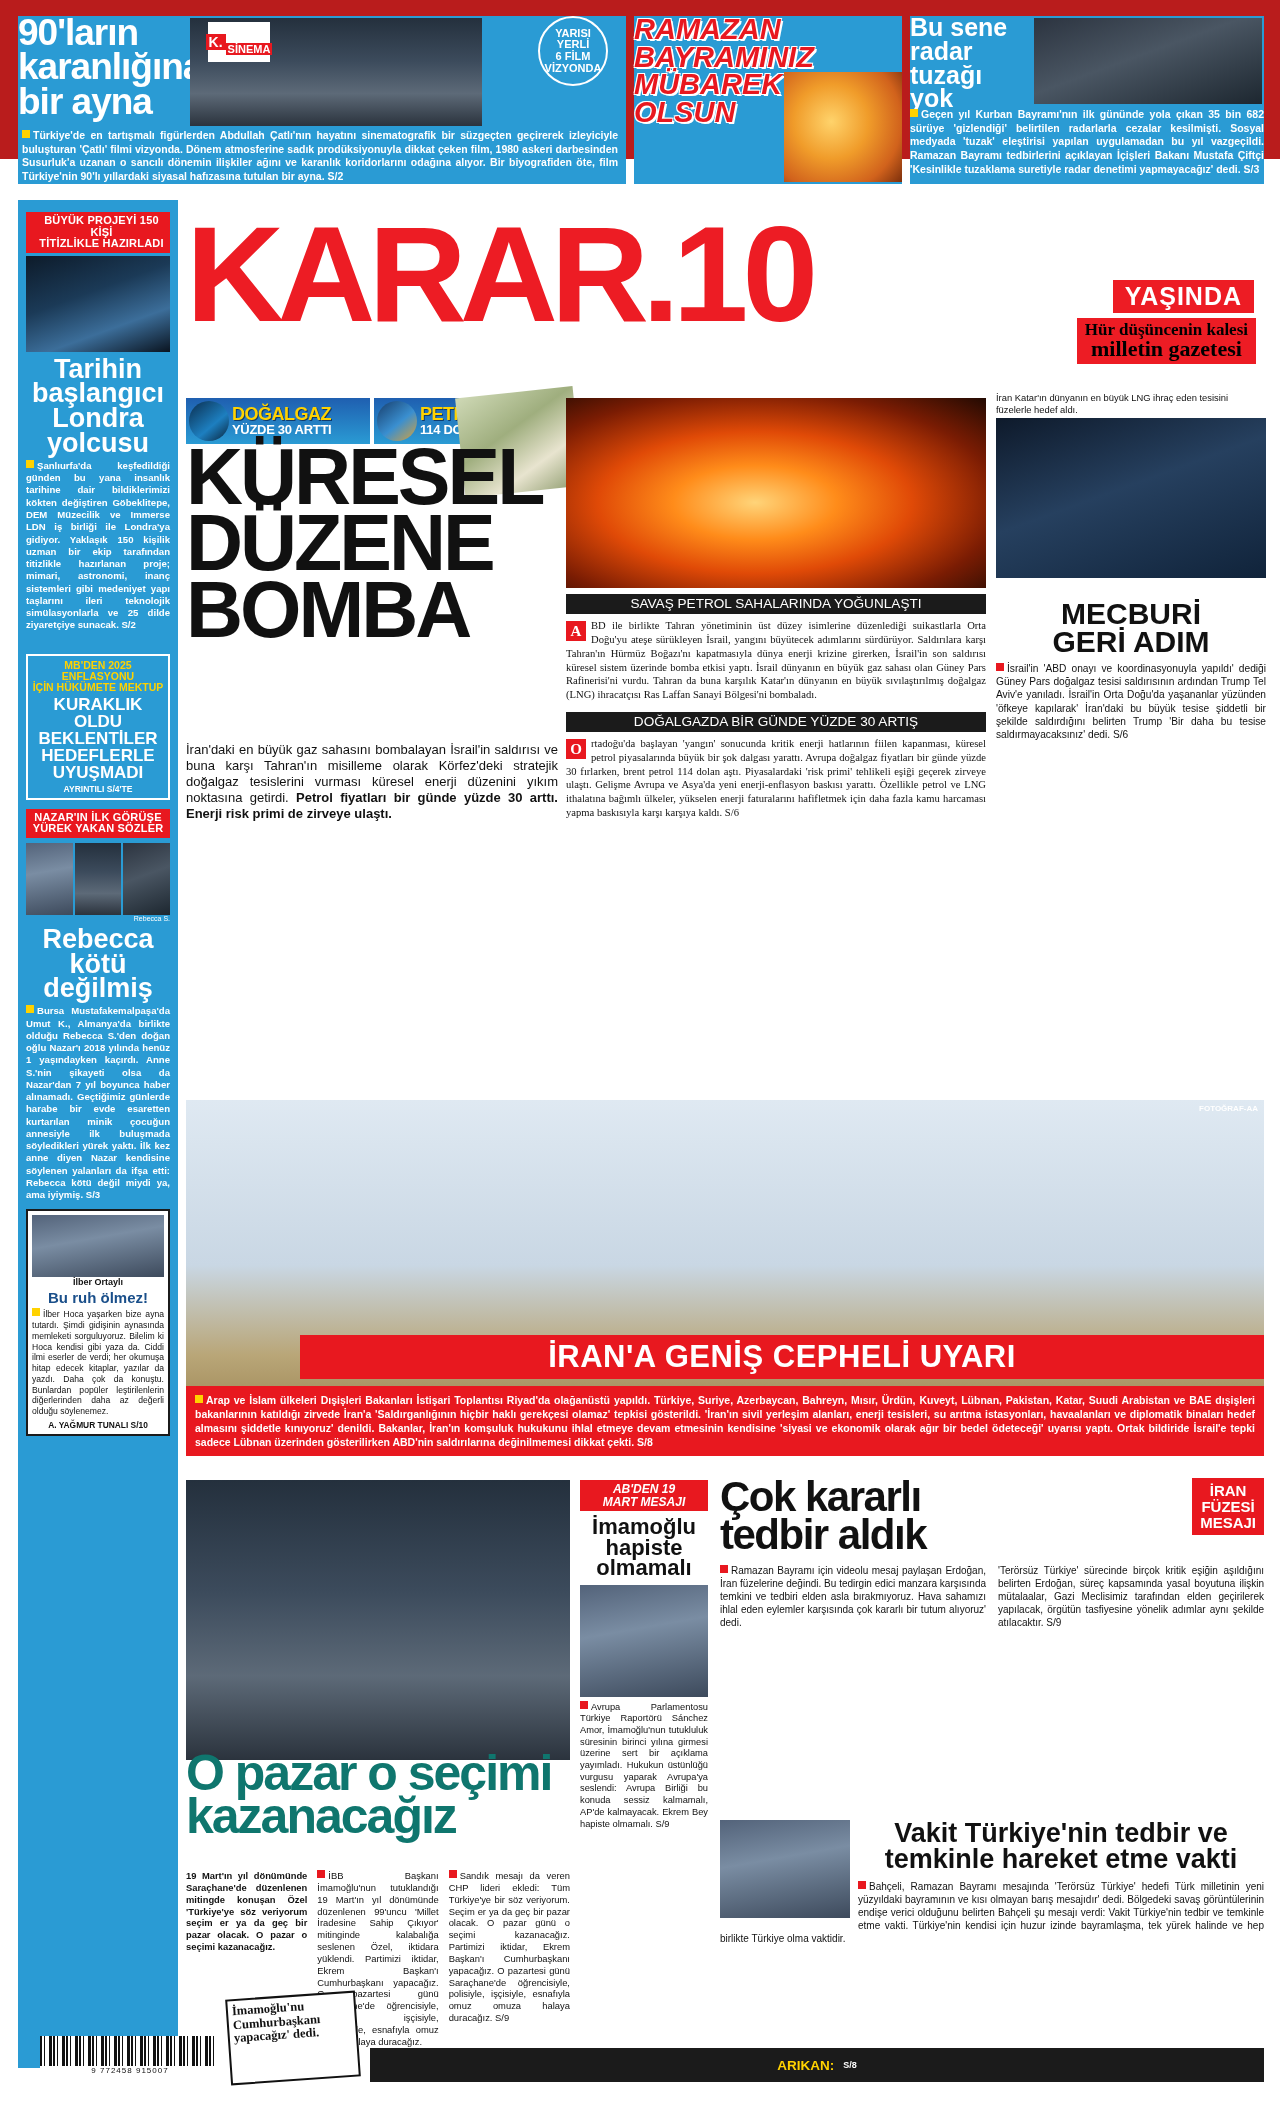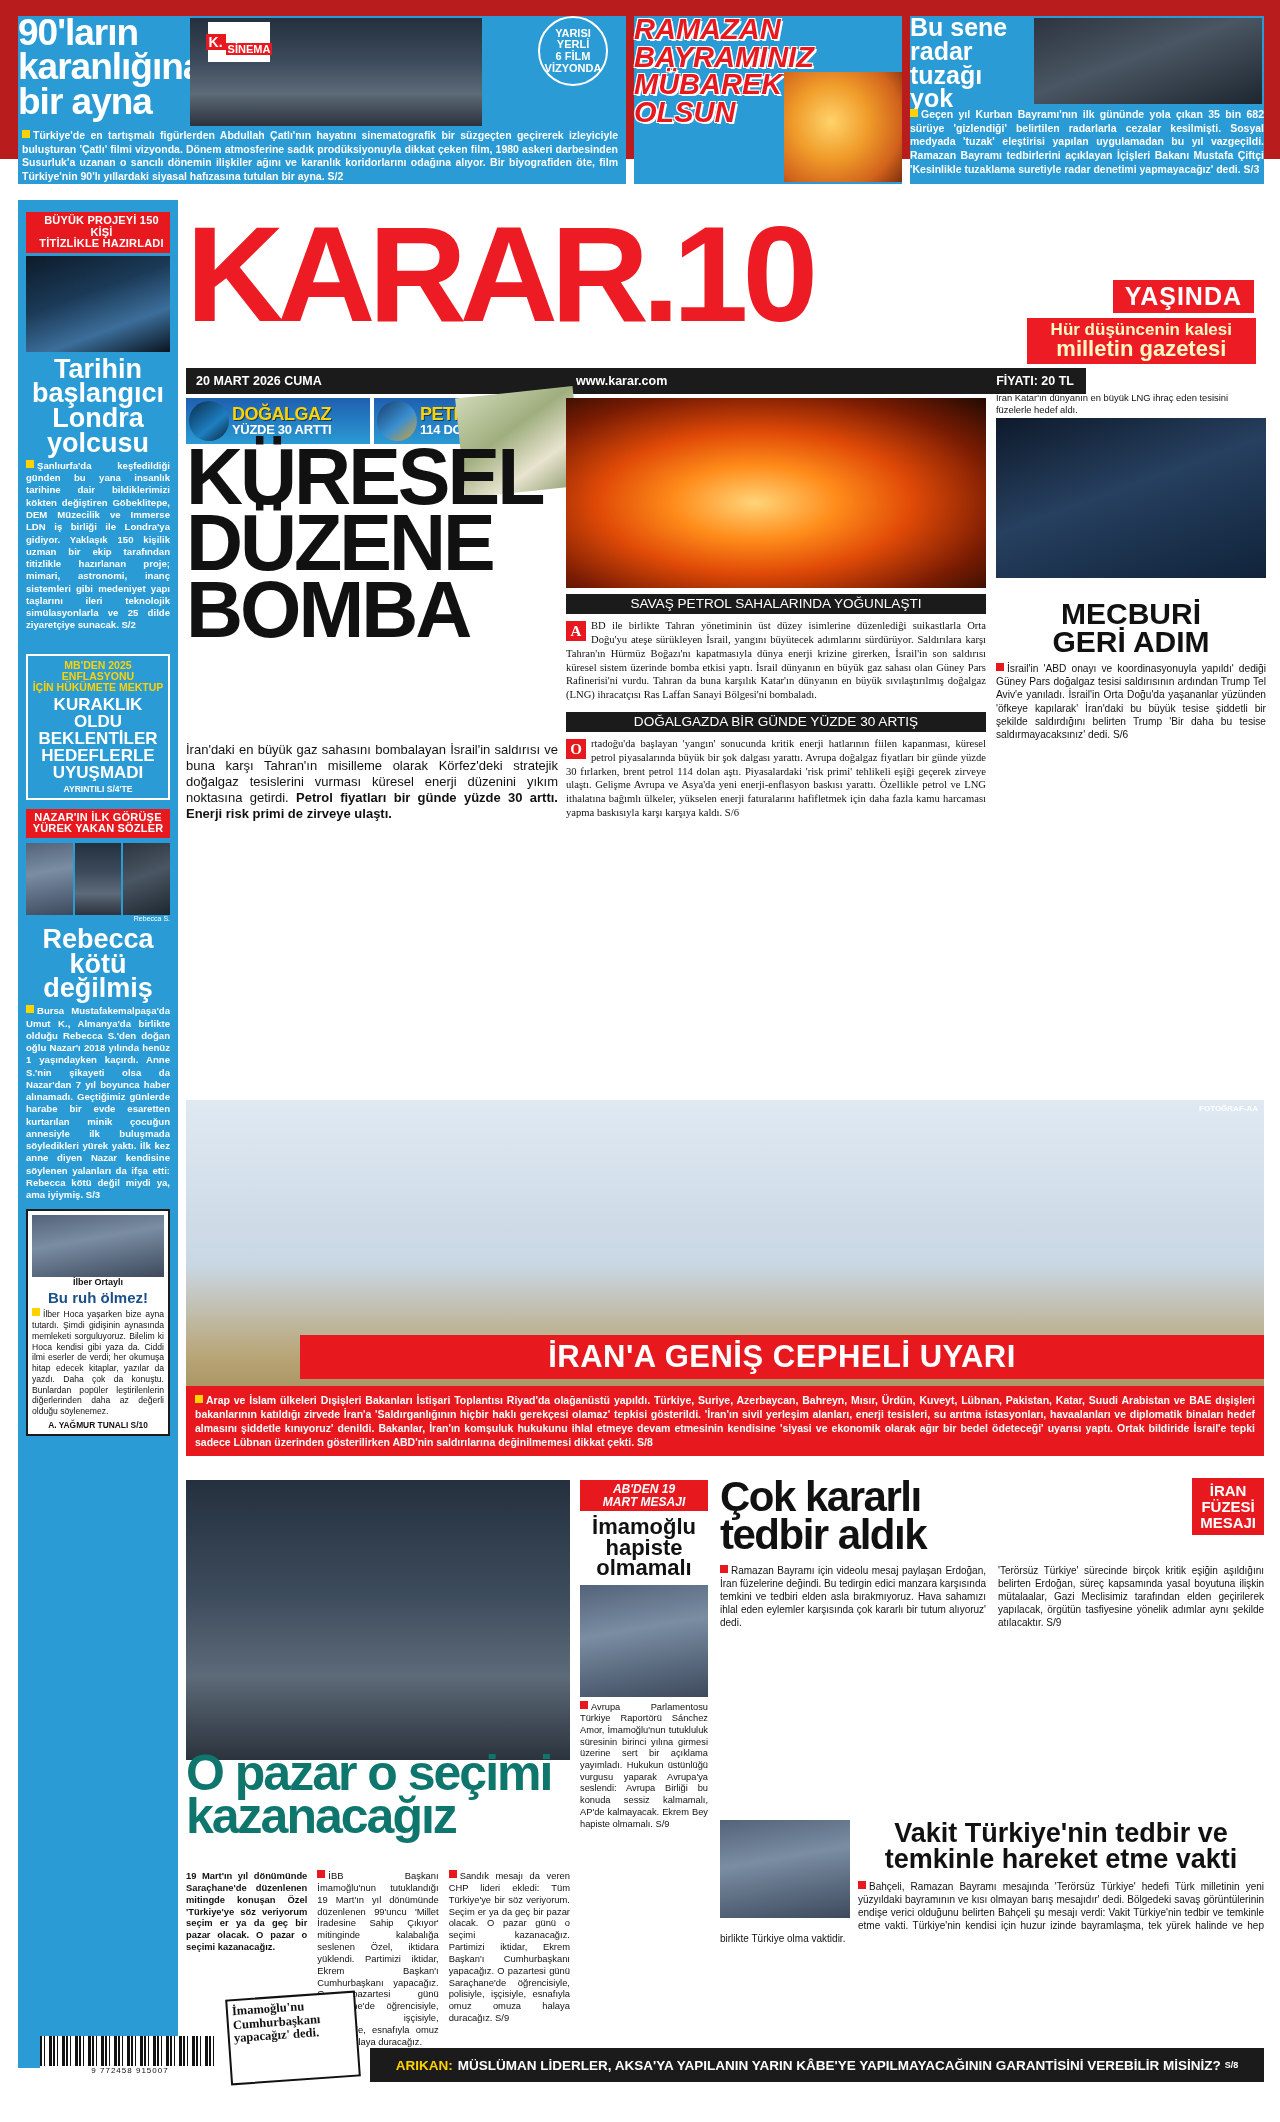--- a/index.html
+++ b/index.html
@@ -81,22 +81,22 @@
   .sb-white-box .bd { font-size:8.6px; line-height:1.25; text-align:justify; color:#111; }
   .sb-white-box .au { font-size:8.4px; font-weight:700; text-align:center; margin-top:3px; color:#111; }
 
   
   .masthead { position:absolute; left:186px; top:206px; width:1078px; height:160px; }
   .logo { position:absolute; left:0; top:0; font-size:136px; font-weight:800; color:#ed1c24;
           letter-spacing:-7px; line-height:1; font-family:"Liberation Sans", sans-serif; }
   .logo .ten { letter-spacing:-6px; }
   .yasinda { position:absolute; right:8px; top:72px; background:#ed1c24; color:#fff;
              font-weight:800; font-size:25px; padding:2px 12px; border:2px solid #fff; letter-spacing:1px;}
-  .slogan { position:absolute; right:8px; top:112px; background:#ed1c24; color:#fef9c3; padding:3px 24px;
-            text-align:center; line-height:1.02; }
+  .slogan { position:absolute; right:8px; top:112px; background:#ed1c24; color:#000000; padding:3px 8px;
+            text-align:center; line-height:1.02;font-family:Liberation Serif, serif; }
   .slogan .l1 { font-size:17px; font-weight:800; }
   .slogan .l2 { font-size:22px; font-weight:800; }
 
   .datebar { position:absolute; left:186px; top:368px; width:900px; height:26px; background:#1b1b1b;
              color:#fff; display:flex; align-items:center; font-size:12.5px; font-weight:700; }
   .datebar span { position:absolute; }
   .datebar .d { left:10px; }
   .datebar .w { left:390px; }
   .datebar .p { right:12px; }
 
@@ -278,25 +278,20 @@
     <div class="logo">
       <span>KARAR.</span><span class="ten">10</span>
     </div>
     <div class="yasinda">YAŞINDA</div>
     <div class="slogan">
       <div class="l1">Hür düşüncenin kalesi</div>
       <div class="l2">milletin gazetesi</div>
     </div>
   </div>
 
-  <div class="datebar">
-    <span class="d">20 MART 2026 CUMA</span>
-    <span class="w">www.karar.com</span>
-    <span class="p">FİYATI: 20 TL</span>
-  </div>
 
   <div class="energy">
     <div class="enbox">
       <div class="circ photo" style="background:linear-gradient(140deg,#0b2d4d,#1d7fc0 60%,#0a2238);"></div>
       <div>
         <div class="t1l">DOĞALGAZ</div>
         <div class="t2l">YÜZDE 30 ARTTI</div>
       </div>
     </div>
     <div class="enbox">
@@ -404,17 +399,16 @@
       <span class="sq" style="background:#e8181f;"></span><span>Bahçeli, Ramazan Bayramı mesajında 'Terörsüz Türkiye' hedefi Türk milletinin yeni yüzyıldaki bayramının ve kısı olmayan barış mesajıdır' dedi. Bölgedeki savaş görüntülerinin endişe verici olduğunu belirten Bahçeli şu mesajı verdi: Vakit Türkiye'nin tedbir ve temkinle etme vakti. Türkiye'nin kendisi için huzur izinde bayramlaşma, tek yürek halinde ve hep birlikte Türkiye olma vaktidir.</span>
     </div>
   </div>
 
   <div class="barcode">
     <div class="bars"></div>
     <div class="num">9 772458 915007</div>
   </div>
   <div class="footbar">
     <span class="nm">ARIKAN:</span>
-    <span class="tx">MÜSLÜMAN LİDERLER, AKSA'YA YAPILANIN YARIN KÂBE'YE YAPILMAYACAĞININ GARANTİSİNİ VEREBİLİR MİSİNİZ?</span>
     <span class="pg">S/8</span>
   </div>
 
 </div>
 
 </body></html>

